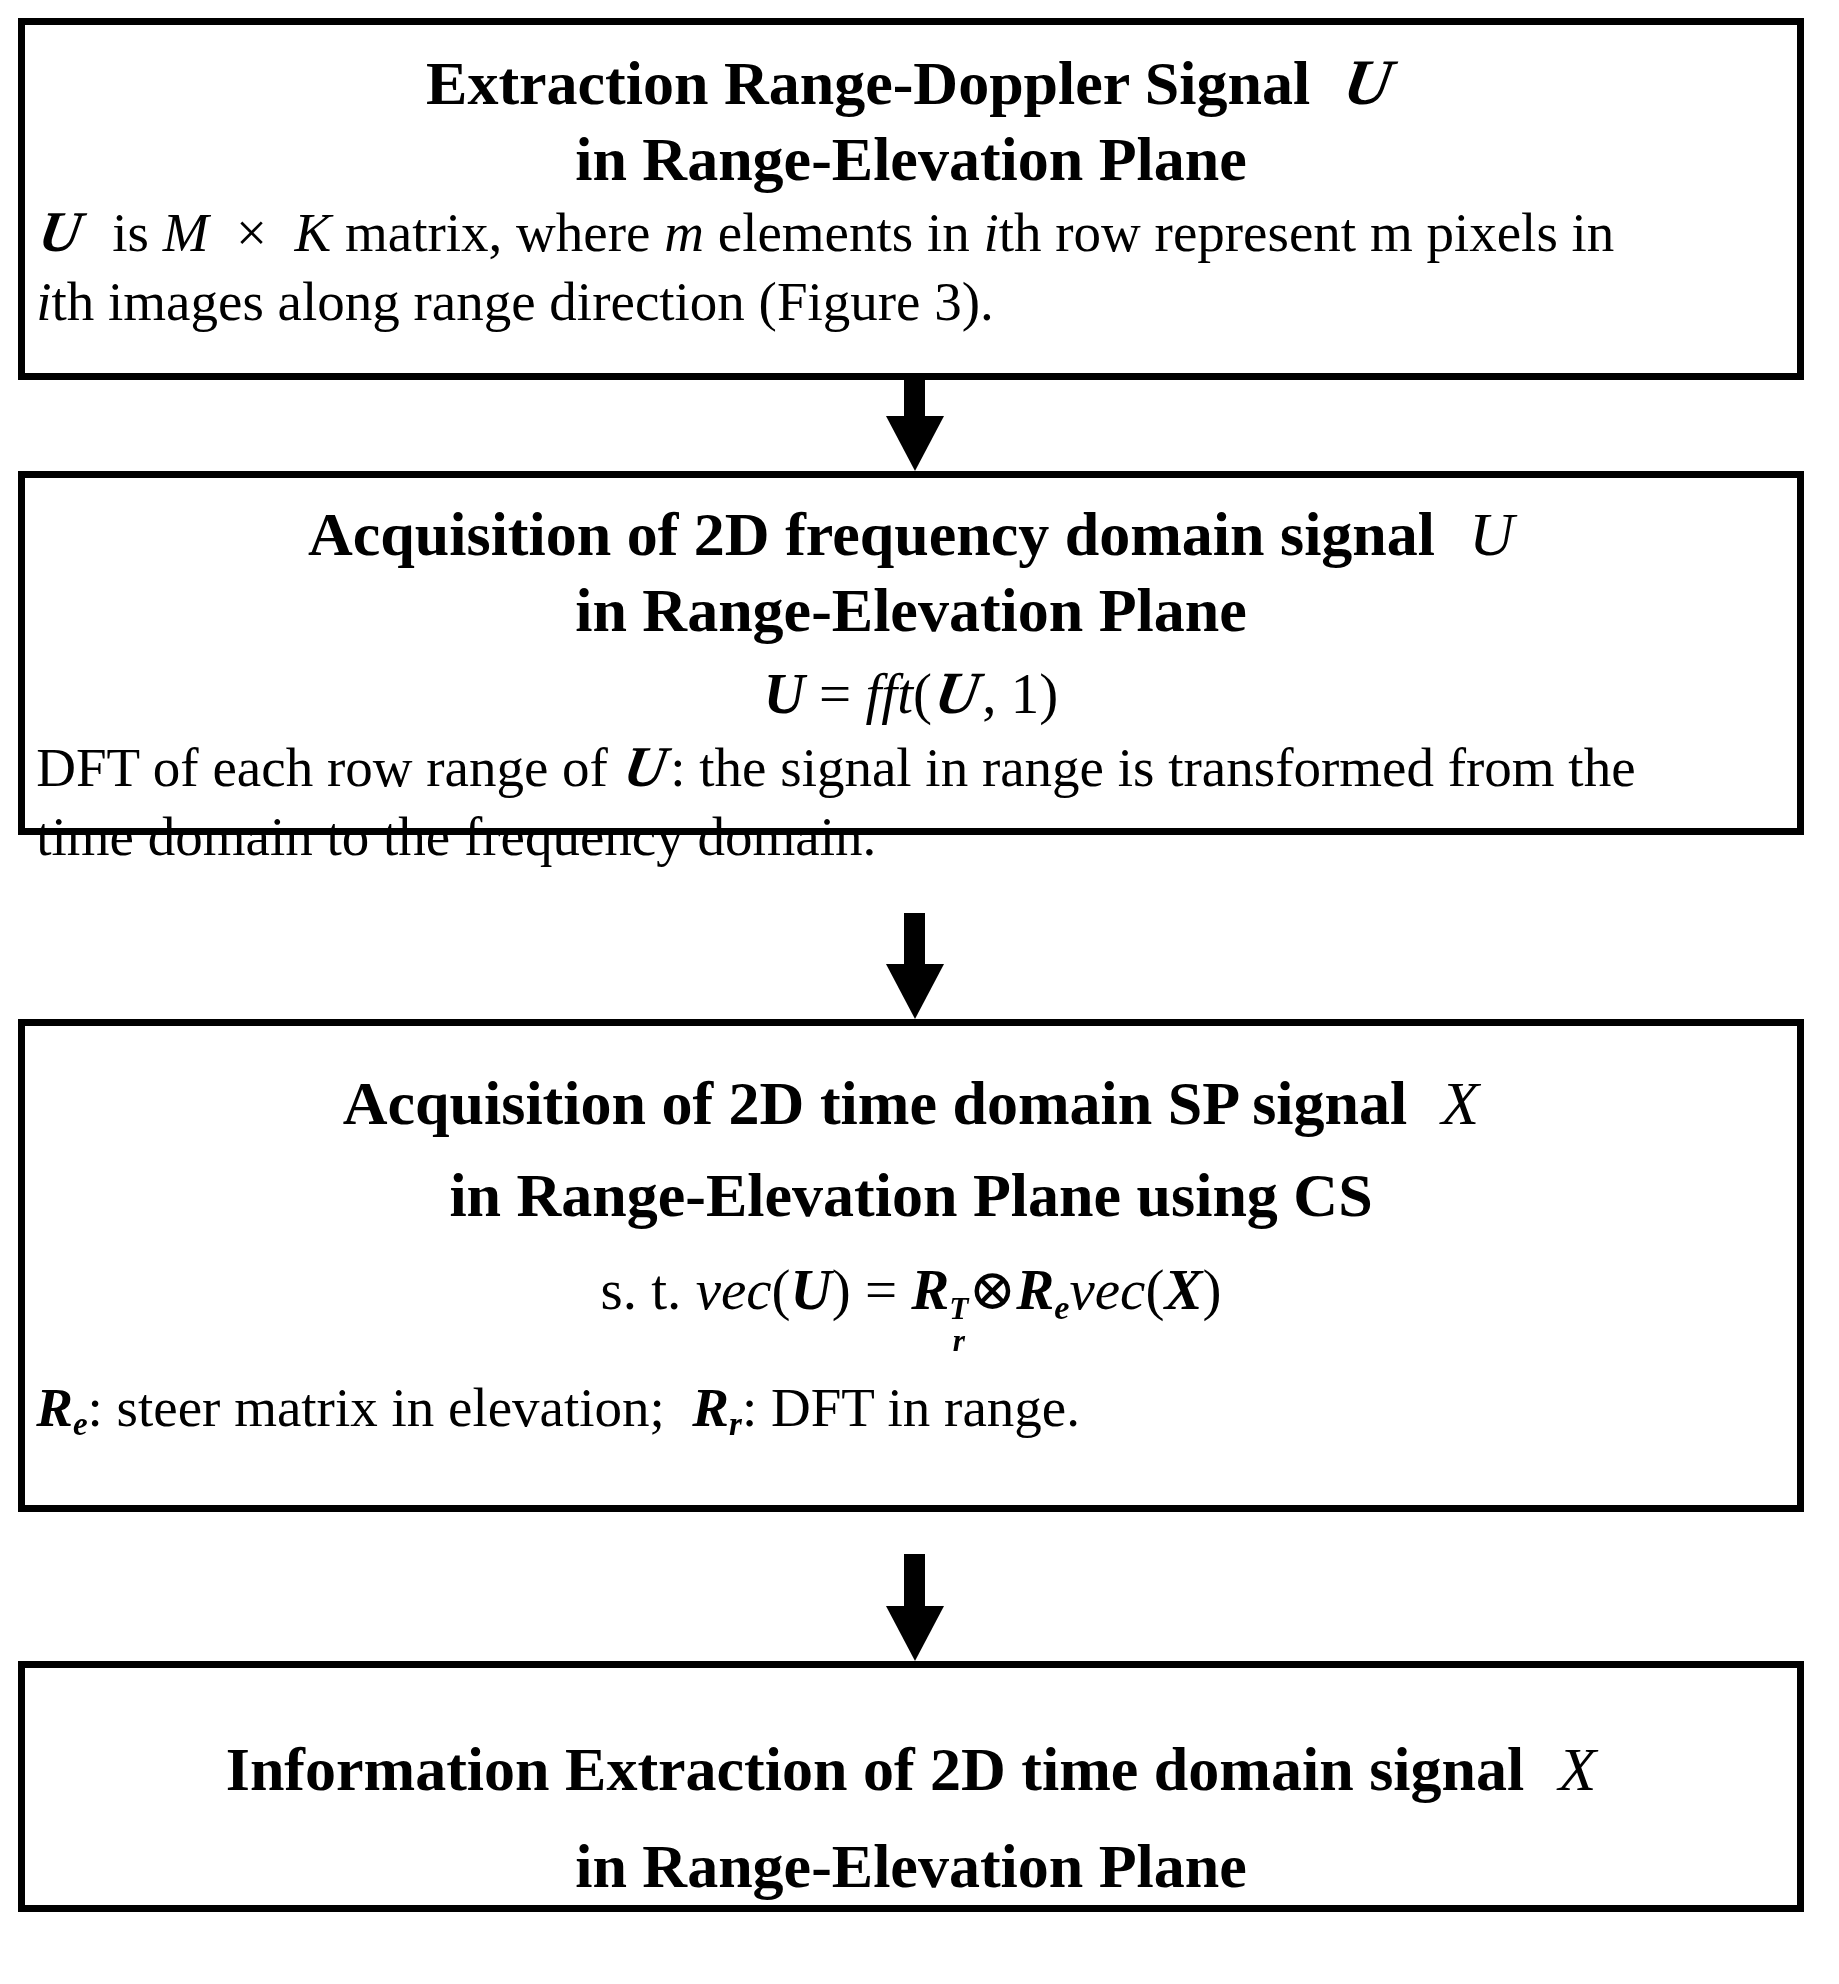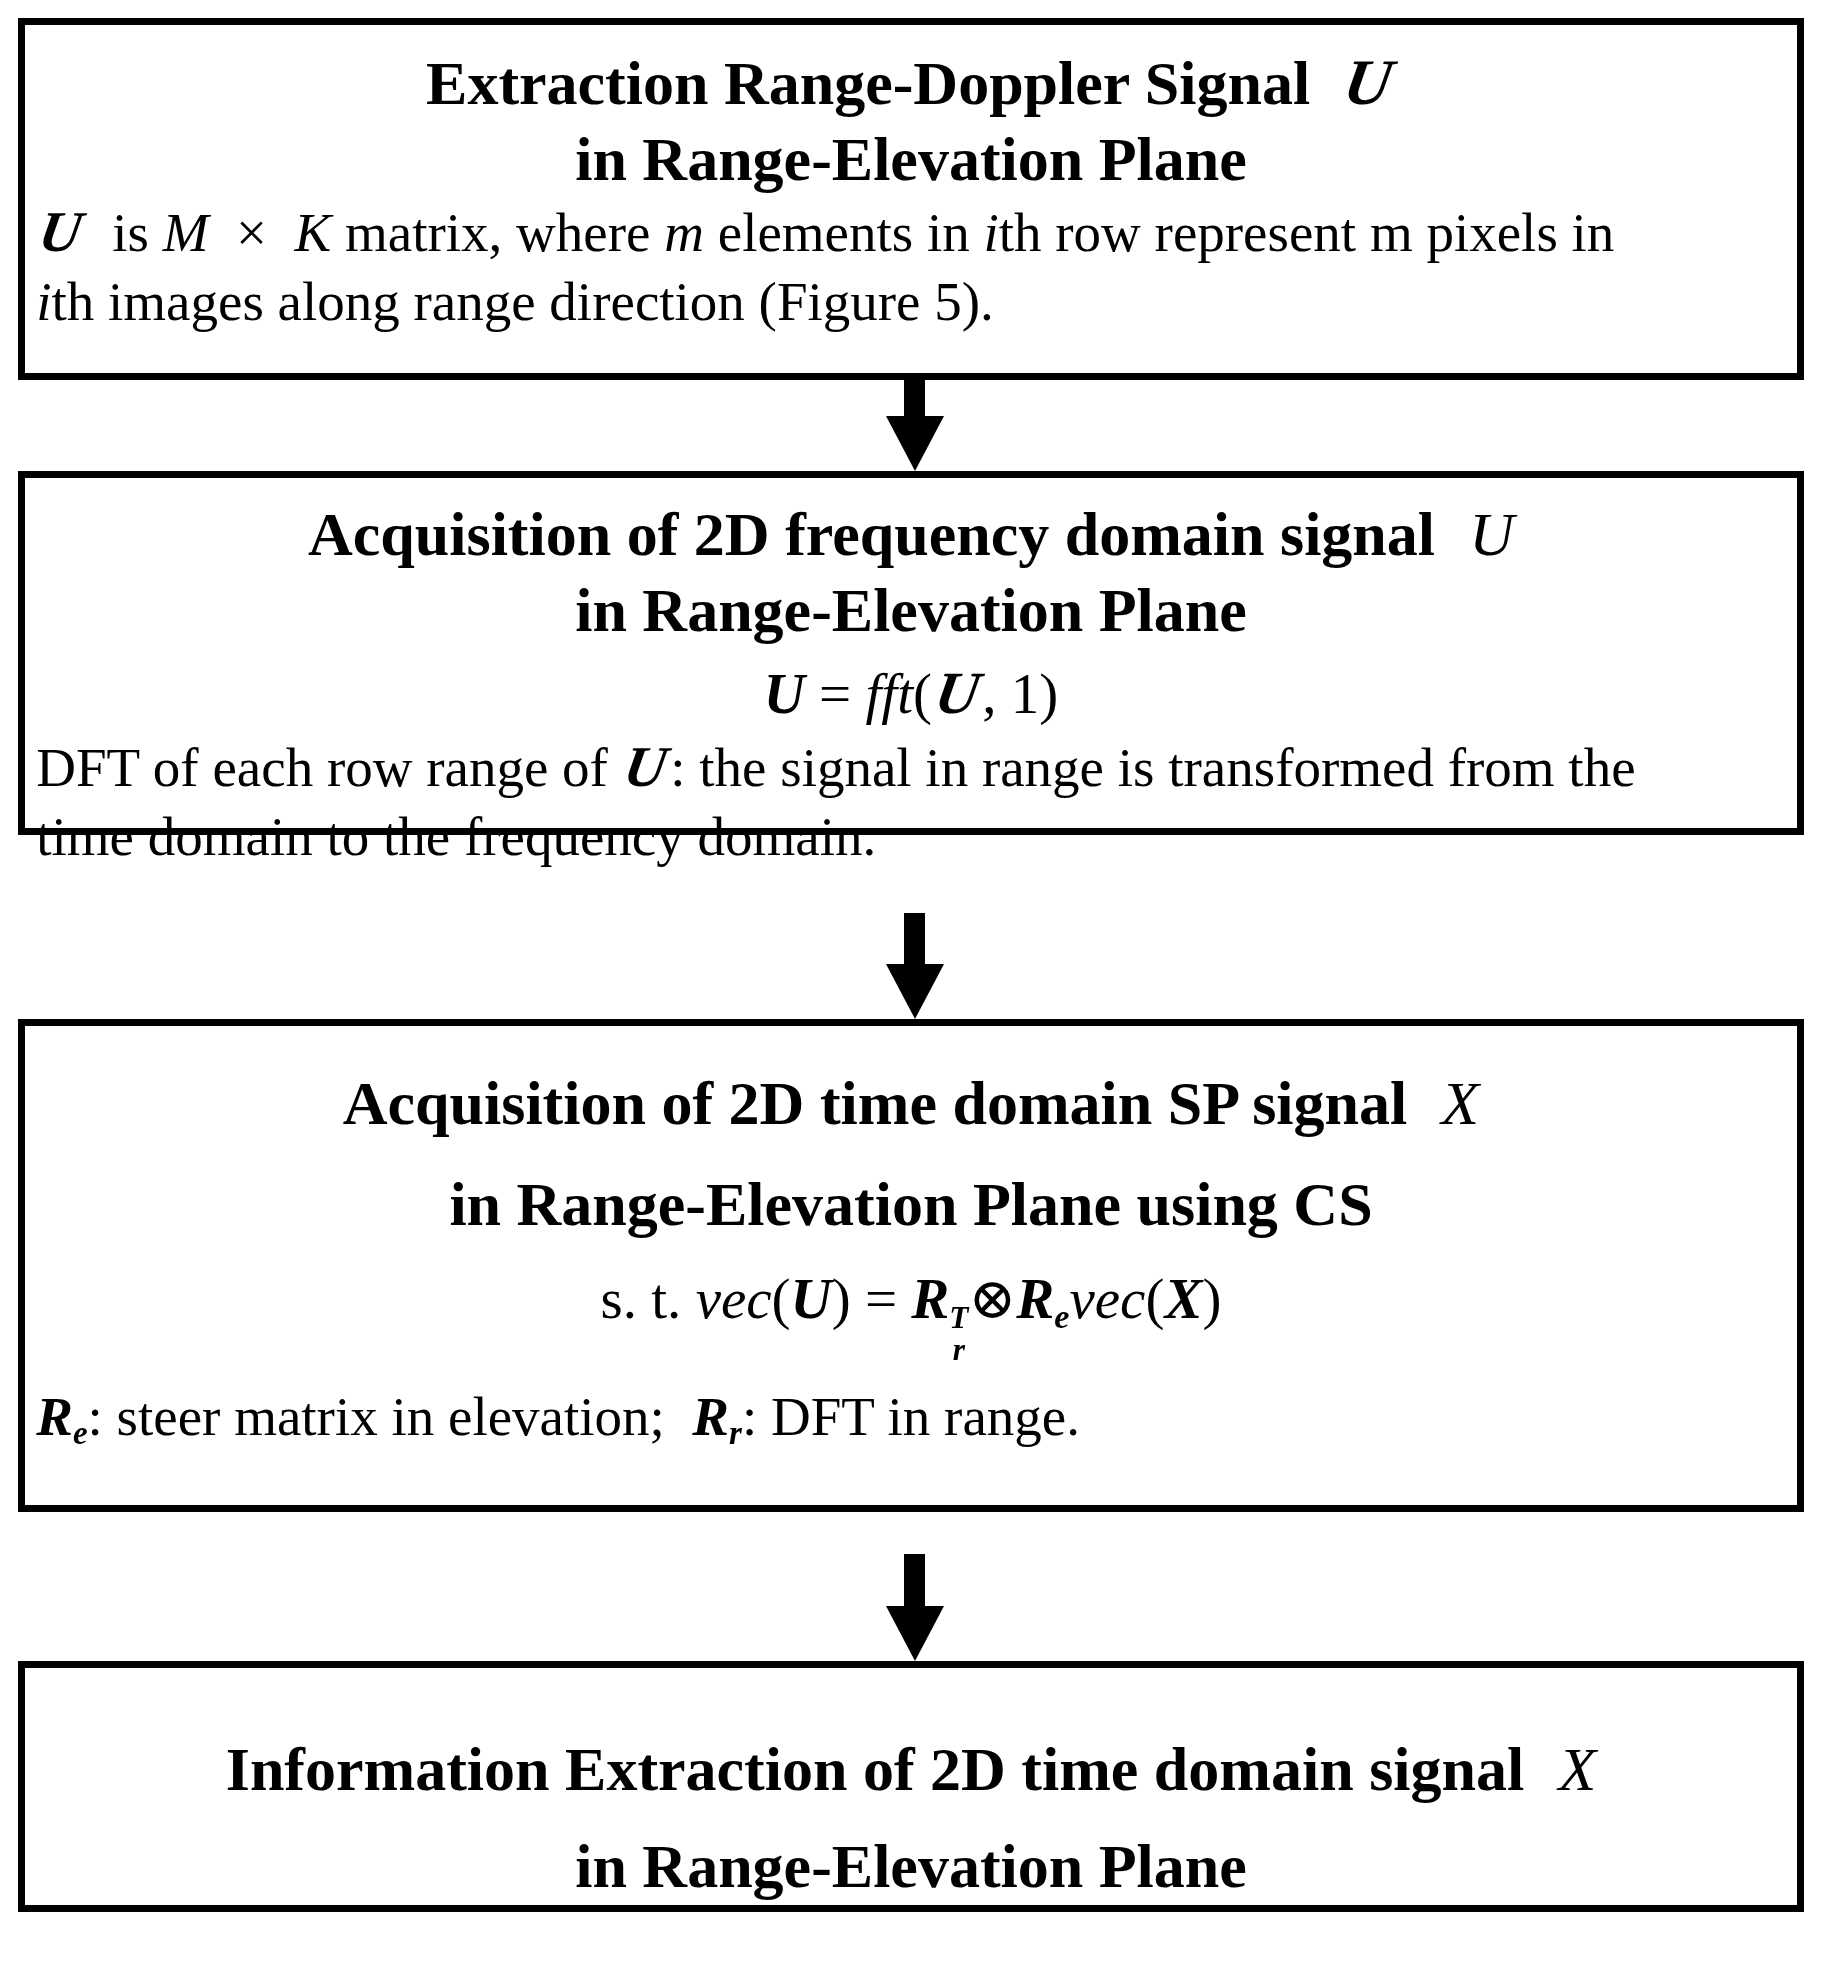--- a/index.html
+++ b/index.html
@@ -72,21 +72,21 @@
     font-weight: bold;
   }
 
   
   .mt28 { margin-top: 19.6px; }
   .mt25 { margin-top: 17.5px; }
   .mt55 { margin-top: 39px; }
   .mt90 { margin-top: 63px; }
   .mt30 { margin-top: 21px; }
   .mt20 { margin-top: 17px; }
-  .mt15 { margin-top: 25px; }
+  .mt15 { margin-top: 16px; }
   .mt10 { margin-top: 7px; }
 
   .arrow {
     position: absolute;
     left: 885px;
     width: 59px;
     display: flex;
     flex-direction: column;
     align-items: center;
   }
@@ -106,21 +106,21 @@
     border-top: 55px solid #000000;
   }
 </style>
 </head>
 <body>
 
 <div class="box" id="box-1">
   <div class="line title mt28"><span>Extraction Range-Doppler Signal&nbsp; </span><span class="script">U</span></div>
   <div class="line title">in Range-Elevation Plane</div>
   <div class="line body"><span class="script">U</span><span>&nbsp; is </span><span class="i">M</span><span> &nbsp;×&nbsp; </span><span class="i">K</span><span> matrix, where </span><span class="i">m</span><span> elements in </span><span class="i">i</span><span>th row represent m pixels in</span></div>
-  <div class="line body"><span class="i">i</span><span>th images along range direction (Figure 5).</span></div>
+  <div class="line body"><span class="i">i</span><span>th images along range direction (Figure 3).</span></div>
 </div>
 
 <div class="arrow" id="arrow-1">
   <div class="arrow-shaft"></div>
   <div class="arrow-head"></div>
 </div>
 
 <div class="box" id="box-2">
   <div class="line title mt25"><span>Acquisition of 2D frequency domain signal&nbsp; </span><span class="ti">U</span></div>
   <div class="line title">in Range-Elevation Plane</div>

